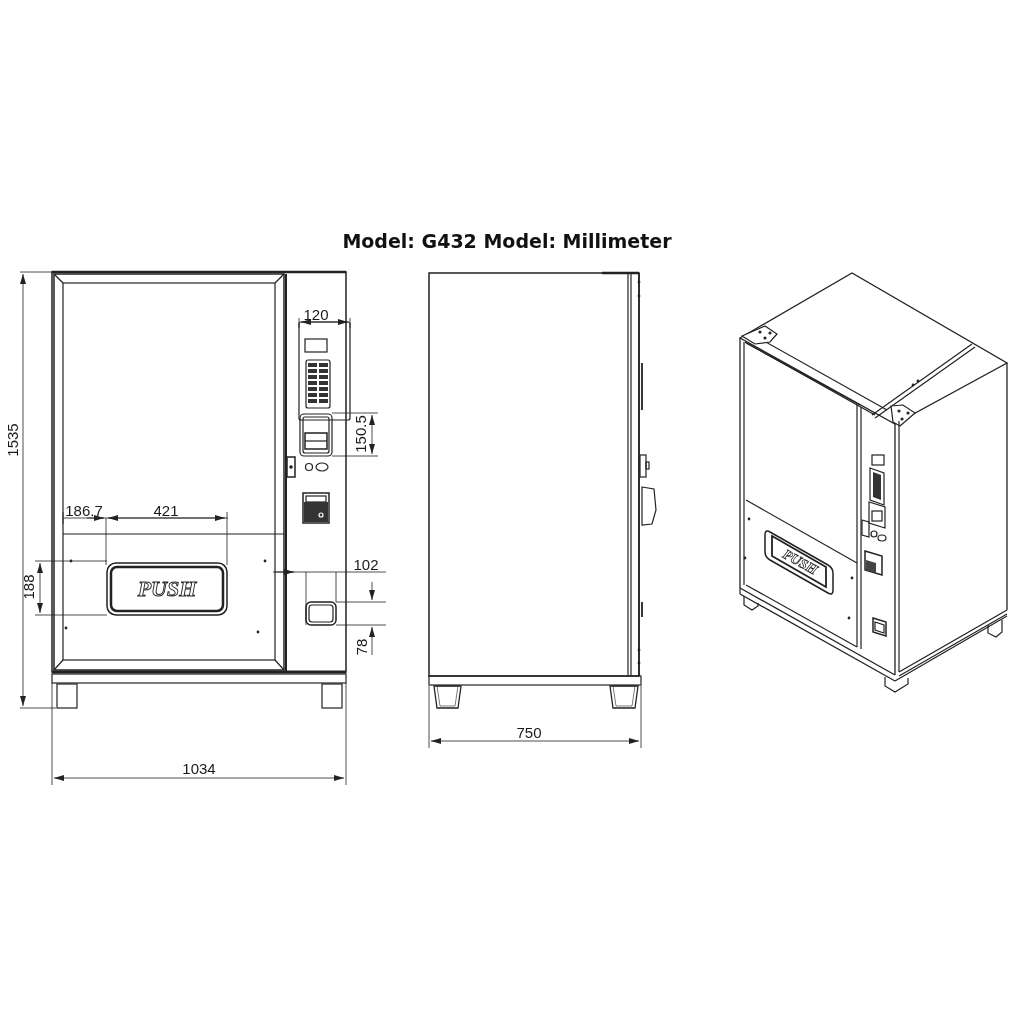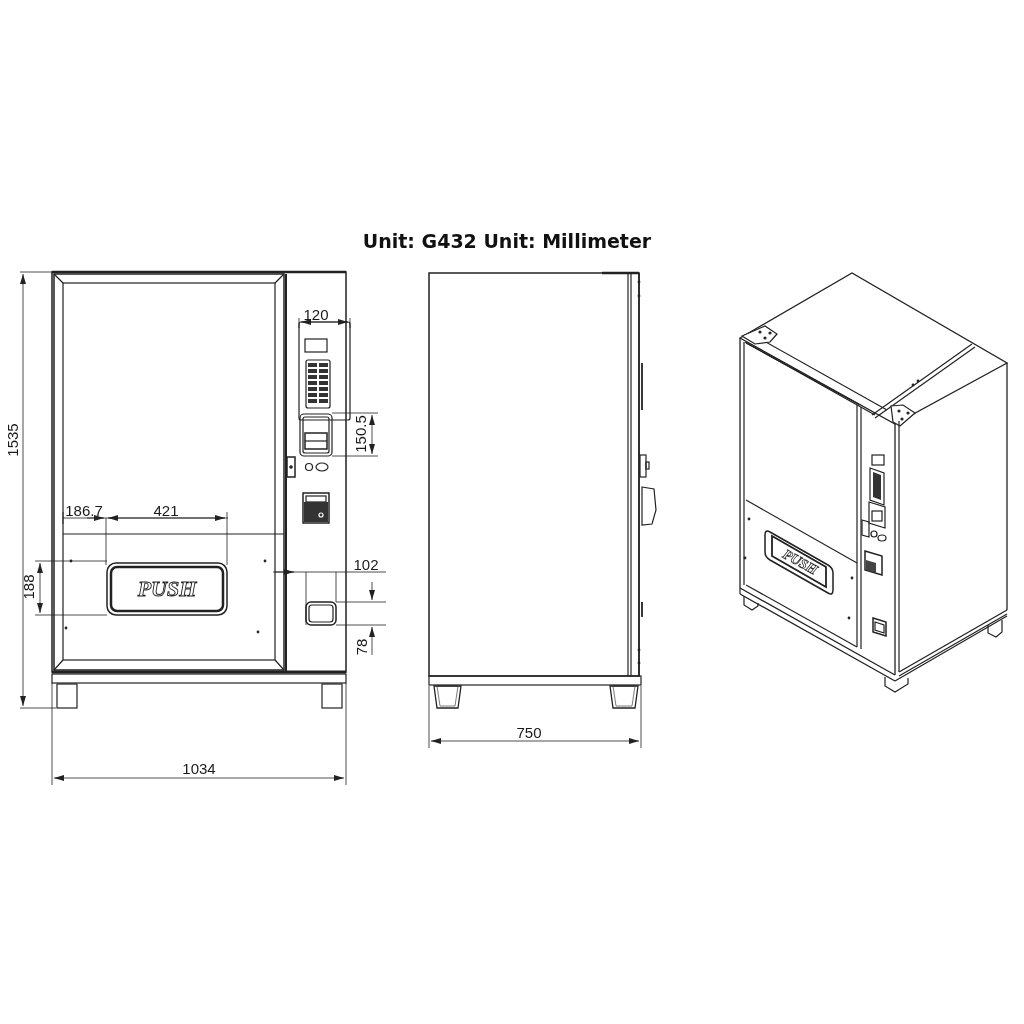--- a/index.html
+++ b/index.html
@@ -10,21 +10,21 @@
       letter-spacing: 0px;
     }
     svg { position: absolute; left: 0; top: 0; }
     .dim { font-family: "Liberation Sans", sans-serif; font-size: 15px; fill: #1a1a1a; }
     .push { font-family: "Liberation Serif", serif; font-style: italic; font-weight: bold; font-size: 22px; fill: #fff; stroke: #222; stroke-width: 0.9; }
     .push3d { font-family: "Liberation Serif", serif; font-style: italic; font-weight: bold; font-size: 14px; fill: #fff; stroke: #222; stroke-width: 0.7; }
   </style>
 </head>
 <body>
 
-<div class="title">Unit: G432  Unit: Millimeter</div>
+<div class="title">Model: G432  Model: Millimeter</div>
 
 <svg width="1024" height="1024" viewBox="0 0 1024 1024" xmlns="http://www.w3.org/2000/svg" fill="none" stroke="#222" stroke-width="1.2">
   <defs>
     <marker id="arr" markerWidth="10" markerHeight="6" refX="10" refY="3" orient="auto-start-reverse" markerUnits="userSpaceOnUse">
       <path d="M0,0 L10,3 L0,6 Z" fill="#222" stroke="none"></path>
     </marker>
   </defs>
 
   <g>
 

